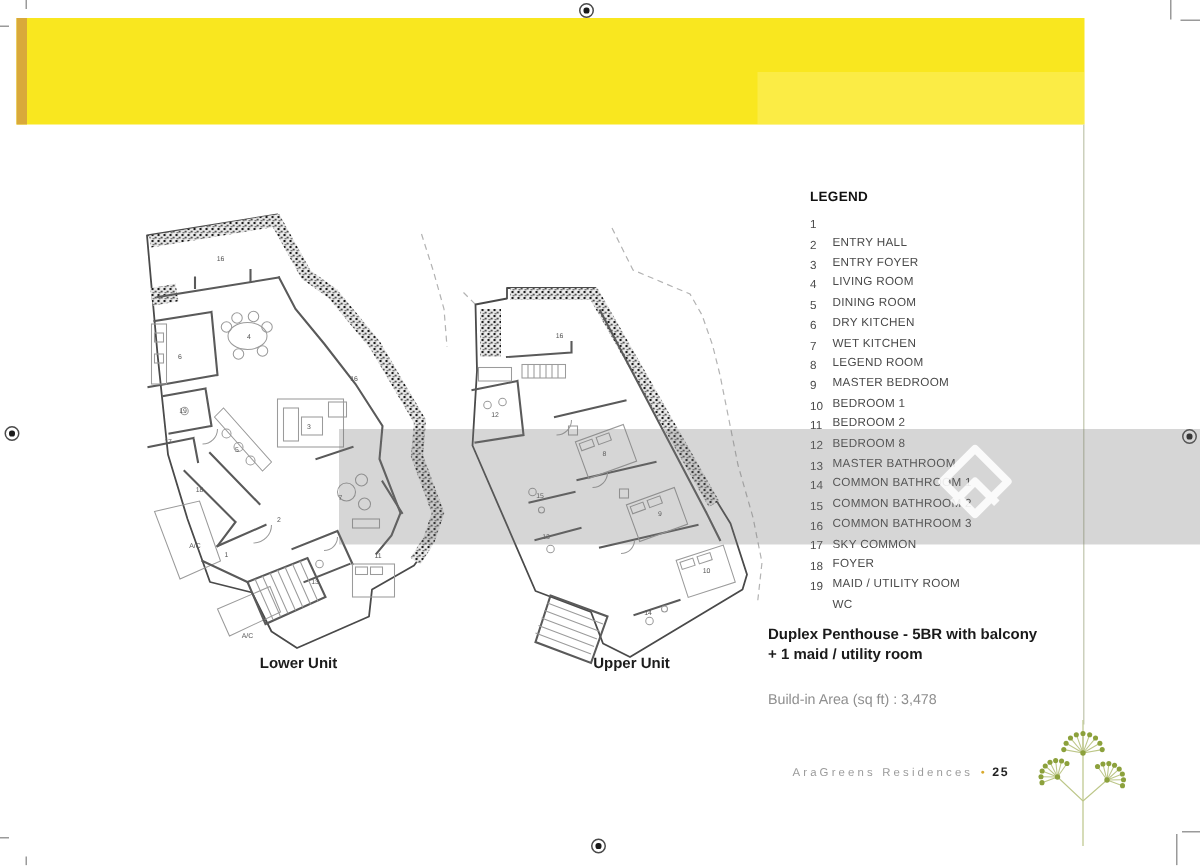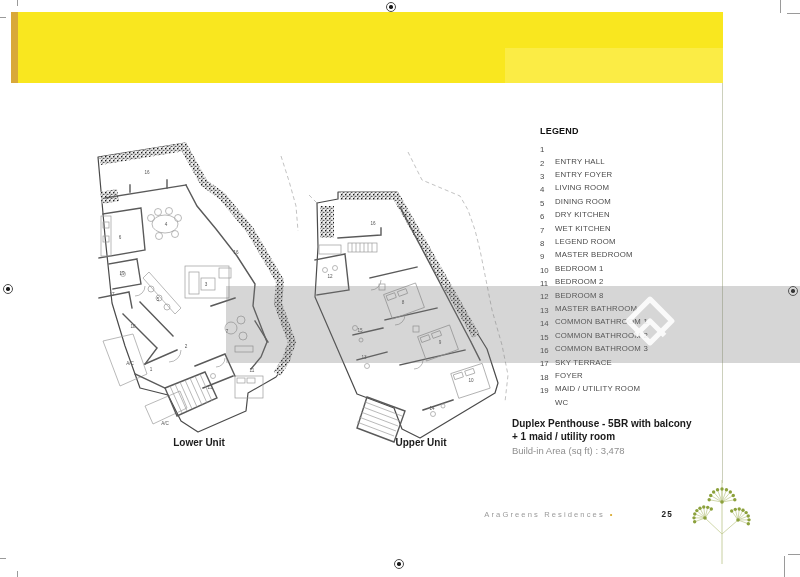--- a/index.html
+++ b/index.html
@@ -39,33 +39,33 @@
   .legend{position:absolute;left:540px;top:126px;width:185px;}
   .legend-title{font-size:9px;font-weight:bold;color:#111;margin:0 0 7px 0;letter-spacing:.2px;}
   .legend-list{list-style:none;margin:0;padding:0;}
   .legend-list li{display:flex;height:13.4px;align-items:center;font-size:7.8px;color:#4a4a4a;}
   .legend-num{width:15px;flex:0 0 15px;}
   .legend-label{letter-spacing:.2px;margin-top:23px;}
 
   
   .unit-info{position:absolute;left:512px;top:417px;width:210px;}
   .unit-title{font-size:10px;font-weight:bold;color:#1a1a1a;line-height:13px;}
-  .unit-area{font-size:9.5px;color:#8f8f8f;margin-top:2px;}
+  .unit-area{font-size:9.5px;color:#8f8f8f;margin-top:18px;}
 
   
   .wm-band{position:absolute;left:226px;top:286px;width:574px;height:77px;
            background:rgba(120,120,120,0.30);z-index:5;}
   .wm-logo{position:absolute;left:623px;top:294px;z-index:6;opacity:.88;}
 
   
   .footer{position:absolute;left:540px;top:510px;width:133px;display:flex;
           justify-content:flex-end;align-items:baseline;gap:5px;}
   .footer-brand{font-size:7.6px;color:#9a9a9a;letter-spacing:2.1px;white-space:nowrap;text-align:center;}
   .footer-dot{font-size:7.6px;color:var(--footer_bullet,#d8a92c);}
-  .footer-num{font-size:8.2px;font-weight:bold;color:#222;letter-spacing:1.2px;margin-left:44px;}
+  .footer-num{font-size:8.2px;font-weight:bold;color:#222;letter-spacing:1.2px;}
 
   
   .brand-logo{position:absolute;left:692px;top:478px;}
   .brand-logo line{stroke:#bcc687;stroke-width:0.7;}
   .brand-logo .stem{stroke:#c2cb96;stroke-width:0.9;}
   .brand-logo .dot{fill:var(--logo_green,#8ca13c);stroke:none;}
 </style>
 </head>
 <body>
 
@@ -329,21 +329,21 @@
           <span class="legend-label">COMMON BATHROOM 2</span>
         </li>
 
         <li>
           <span class="legend-num">15</span>
           <span class="legend-label">COMMON BATHROOM 3</span>
         </li>
 
         <li>
           <span class="legend-num">16</span>
-          <span class="legend-label">SKY TERRACE</span>
+          <span class="legend-label">SKY COMMON</span>
         </li>
 
         <li>
           <span class="legend-num">17</span>
           <span class="legend-label">FOYER</span>
         </li>
 
         <li>
           <span class="legend-num">18</span>
           <span class="legend-label">MAID / UTILITY ROOM</span>

